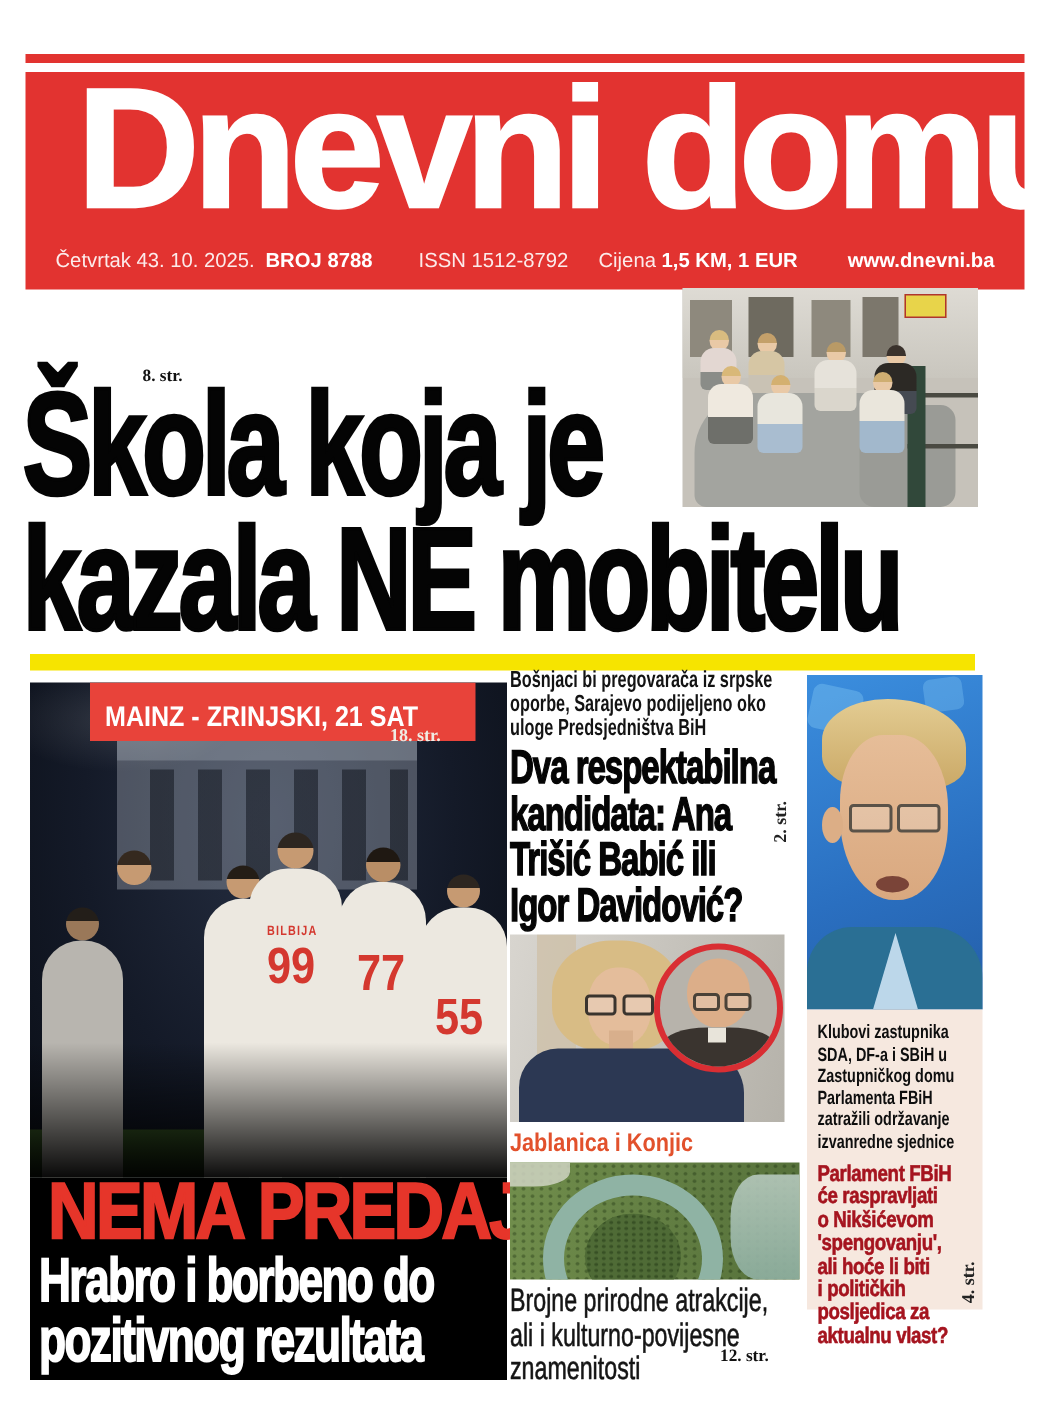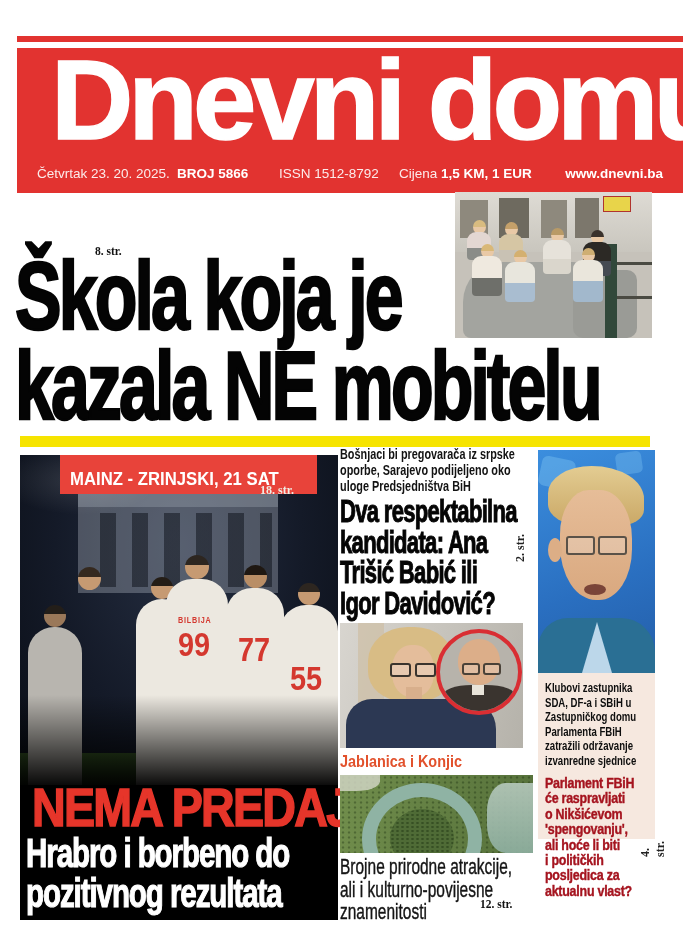--- a/index.html
+++ b/index.html
@@ -59,36 +59,36 @@
       transform:scaleX(.70);-webkit-text-stroke:1px #050505;}
   .tour-tag{font-size:17px;font-weight:bold;color:#e2512c;transform:scaleX(.85);}
   .tour-h{font-size:21.5px;line-height:22.5px;color:#151515;-webkit-text-stroke:.4px #151515;
       transform:scaleX(.72);}
   .lens{border:2px solid #3a342e;border-radius:3px;background:rgba(240,240,240,.25);
         display:inline-block;}
   
   .rcol{left:538px;top:450px;width:117px;height:455px;}
   .portrait{position:absolute;left:0;top:0;width:117px;height:223px;overflow:hidden;
       background:linear-gradient(160deg,#3b8ede 0%,#2a6fc0 60%,#245ea8 100%);}
-  .beige{position:absolute;left:0;top:223px;width:117px;height:166px;background:#f6e8df;}
+  .beige{position:absolute;left:0;top:223px;width:117px;height:200px;background:#f6e8df;}
   .par-kick{font-size:12.8px;line-height:14.5px;font-weight:bold;color:#0e0e0e;
       transform:scaleX(.75);}
   .par-h{font-size:15.2px;line-height:15.4px;font-weight:bold;color:#a5141f;letter-spacing:-.3px;
       transform:scaleX(.82);-webkit-text-stroke:.4px #a5141f;}
 </style>
 </head>
 <body>
 
 <div class="page">
 
   <div class="abs mh-rule"></div>
   <div class="abs mh">
     <div class="mh-title">Dnevni domu</div>
-    <div class="mh-info mh-light" style="left:20px;">Četvrtak 23. 20. 2025.</div>
-    <div class="mh-info mh-bold" style="left:160px;">BROJ 5866</div>
+    <div class="mh-info mh-light" style="left:20px;">Četvrtak 43. 10. 2025.</div>
+    <div class="mh-info mh-bold" style="left:160px;">BROJ 8788</div>
     <div class="mh-info mh-light" style="left:262px;">ISSN 1512-8792</div>
     <div class="mh-info" style="left:382px;"><span class="mh-light">Cijena</span><span>&nbsp;</span><span class="mh-bold">1,5 KM, 1 EUR</span></div>
     <div class="mh-info mh-bold" style="right:20px;">www.dnevni.ba</div>
   </div>
 
   <div class="abs serifref" style="left:95px;top:245px;font-size:11.5px;color:#111;">8. str.</div>
 
   <div class="photo" style="left:455px;top:192px;width:197px;height:146px;background:#c6c2ba;">
     <div class="abs" style="left:0;top:0;width:197px;height:60px;background:linear-gradient(#dedbd4,#c9c6be);"></div>
     <div class="abs" style="left:5px;top:8px;width:28px;height:38px;background:#8e897d;"></div>

